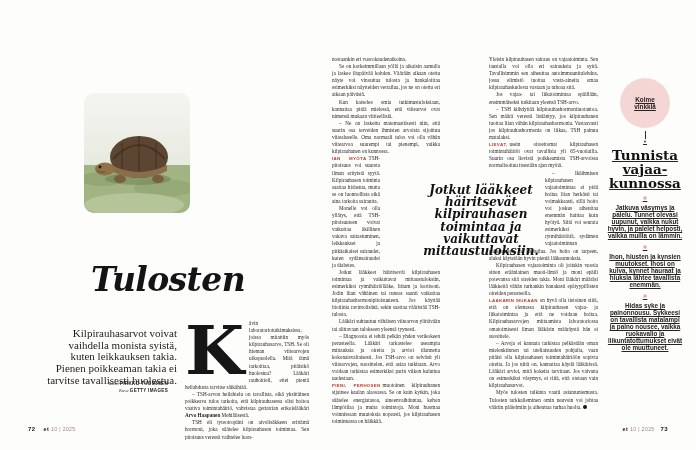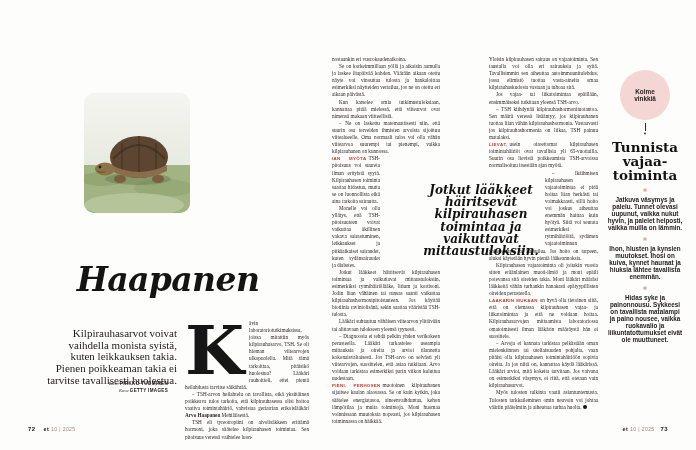--- a/index.html
+++ b/index.html
@@ -38,21 +38,21 @@
   .spacer-l{float:left;width:56px;height:78px;}
   .endmark{display:inline-block;width:4px;height:4px;background:#141414;border-radius:50%;
         margin-left:2px;vertical-align:baseline;}
 
   
   .quote{position:absolute;left:417px;top:184px;width:128px;z-index:3;
         font-family:"DejaVu Serif",serif;font-style:italic;font-weight:700;
         font-size:12px;line-height:12.2px;text-align:center;color:#121212;}
 
   
-  .sidebar{position:absolute;left:597px;top:70px;width:96px;text-align:center;}
+  .sidebar{position:absolute;left:597px;top:78px;width:96px;text-align:center;text-decoration:underline;}
   .badge{width:50px;height:50px;border-radius:50%;background:var(--pink);margin:0 auto;
         display:flex;flex-direction:column;justify-content:center;
         font-family:"Liberation Sans",sans-serif;font-weight:700;
         font-size:6.4px;line-height:7.2px;color:#241d1b;}
   .connector{width:1px;height:8px;background:#2e2a28;margin:3px auto 1px;}
   .arrowdown{font-size:4px;line-height:4px;color:#2e2a28;}
   .sb-title{font-family:"DejaVu Serif",serif;font-weight:700;font-size:13.5px;
         line-height:13.8px;color:#131313;margin-top:5px;}
   .sb-marker{color:#dfa29b;font-size:5.5px;line-height:6px;margin:5px 0 3px;}
   .sb-item{font-family:"Liberation Sans",sans-serif;font-weight:700;font-size:6.3px;
@@ -93,21 +93,21 @@
       <path d="M27 72 Q55 86 83 72 L83 78 Q55 92 27 78 Z" fill="#8a6d4a"></path>
       <ellipse cx="21" cy="76" rx="10" ry="6.5" fill="#8f7348"></ellipse>
       <circle cx="16" cy="74" r="1.4" fill="#1d1a15"></circle>
       <path d="M13 78 Q17 80 21 79" stroke="#5d4a2e" stroke-width="0.8" fill="none"></path>
       <ellipse cx="36" cy="86" rx="6" ry="4" fill="#7a5f3e"></ellipse>
       <ellipse cx="74" cy="86" rx="6" ry="4" fill="#7a5f3e"></ellipse>
     </svg>
   </div>
 
   <h1 class="title">
-    <span>Haapanen</span><br>
+    <span>Tulosten</span><br>
   </h1>
 
   <p class="standfirst">Kilpirauhasarvot voivat vaihdella monista syistä, kuten leikkauksen takia. Pienen poikkeaman takia ei tarvitse tavallisesti huolestua.</p>
 
   <div class="credits">
     <span class="lab">Teksti</span>
     <span class="nam">PIRKKO TUOMINEN</span><br>
     <span class="lab">Kuva</span>
     <span class="nam">GETTY IMAGES</span>
   </div>
@@ -150,21 +150,21 @@
   <div class="sidebar">
     <div class="badge">
       <span>Kolme</span>
       <span>vinkkiä</span>
     </div>
     <div class="connector"></div>
     <div class="arrowdown">▼</div>
     <div class="sb-title">
       <span>Tunnista</span><br>
       <span>vajaa-</span><br>
-      <span>toiminta</span>
+      <span>kunnossa</span>
     </div>
     <div class="sb-marker">✱</div>
     <div class="sb-item">Jatkuva väsymys ja palelu. Tunnet olevasi uupunut, vaikka nukut hyvin, ja palelet helposti, vaikka muilla on lämmin.</div>
     <div class="sb-marker">✱</div>
     <div class="sb-item">Ihon, hiusten ja kynsien muutokset. Ihosi on kuiva, kynnet hauraat ja hiuksia lähtee tavallista enemmän.</div>
     <div class="sb-marker">✱</div>
     <div class="sb-item">Hidas syke ja painonnousu. Sykkeesi on tavallista matalampi ja paino nousee, vaikka ruokavalio ja liikuntatottumukset eivät ole muuttuneet.</div>
   </div>
 
   <div class="footer footer-left">

